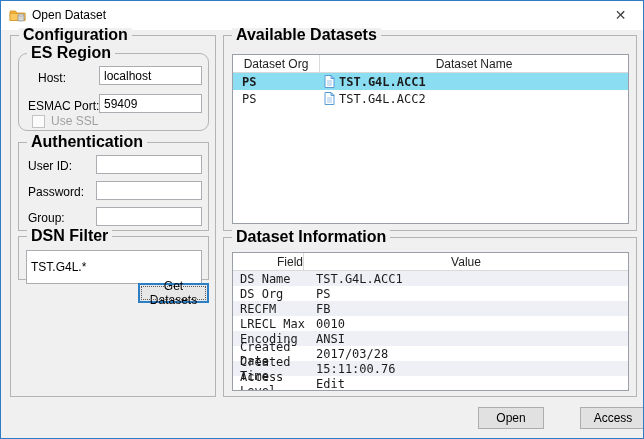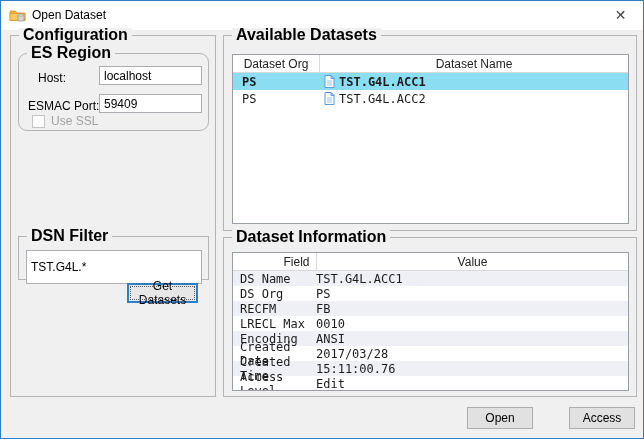--- a/index.html
+++ b/index.html
@@ -34,21 +34,21 @@
     font-family:"Liberation Sans", sans-serif; font-size:12px; color:#000;
     padding:0 4px; outline:none;
   }
   .chk-row { position:absolute; display:flex; align-items:center; gap:6px; }
   .chk-box { width:13px; height:13px; background:#fbfbfb; border:1px solid #c3c3c3; }
   .chk-label { font-size:12px; color:#a0a0a0; }
 
   .btn {
     position:absolute; background:#e1e1e1; border:1px solid #adadad;
     font-family:"Liberation Sans", sans-serif; font-size:12px; color:#000;
-    display:flex; align-items:center; justify-content:center; cursor:pointer;
+    display:flex; align-items:center; justify-content:center; cursor:pointer;margin-left:11px;
   }
   .btn-focused {
     border:2px solid #2d7fc4; background:#e7e7e7;
     outline:1px dotted #5a5a5a; outline-offset:-4px;
   }
 
   .lv {
     position:absolute; background:#fff; border:1px solid #999fa5; overflow:hidden;
   }
   .lv-head { display:flex; background:#fff; border-bottom:1px solid #d9d9d9; }
@@ -64,21 +64,21 @@
   .ad-c1 { width:87px; }
   .ad-c2 { flex:1; }
   .ad-row { height:17px; }
   .ad-row .cell-org { width:87px; padding-left:9px; }
   .ad-row .cell-name { flex:1; display:flex; align-items:center; gap:4px; padding-left:4px; }
   .ad-row.sel { background:#8bdef2; font-weight:bold; }
   .file-icon { width:11px; height:13px; flex:0 0 auto; }
 
   
   .di-head { height:18px; }
-  .di-c1 { width:84px;padding-left:44px; }
+  .di-c1 { width:71px;padding-left:44px; }
   .di-c2 { flex:1; }
   .di-row { height:15px; }
   .di-row:nth-child(odd) { background:#eef0f6; }
   .di-row .cell-field { width:75px; padding-left:7px; }
   .di-row .cell-value { flex:1; padding-left:8px; }
 </style>
 </head>
 <body>
 
 <div class="window">
@@ -102,20 +102,29 @@
       <span class="field-label" style="left:19px; top:17px;">Host:</span>
       <input class="tb" style="left: 80px; top: 12px; width: 103px; height: 19px;" value="localhost">
       <span class="field-label" style="left:9px; top:45px;">ESMAC Port:</span>
       <input class="tb" style="left: 80px; top: 40px; width: 103px; height: 19px;" value="59409">
       <div class="chk-row" style="left:13px; top:60px;">
         <span class="chk-box"></span>
         <span class="chk-label">Use SSL</span>
       </div>
     </div>
 
+    <div class="gb" style="left:7px; top:106px; width:191px; height:89px;">
+      <span class="gb-label">Authentication</span>
+      <span class="field-label" style="left:9px; top:16px;">User ID:</span>
+      <input class="tb" style="left: 77px; top: 12px; width: 106px; height: 19px;" value="">
+      <span class="field-label" style="left:9px; top:42px;">Password:</span>
+      <input class="tb" style="left: 77px; top: 38px; width: 106px; height: 19px;" value="">
+      <span class="field-label" style="left:9px; top:68px;">Group:</span>
+      <input class="tb" style="left: 77px; top: 64px; width: 106px; height: 19px;" value="">
+    </div>
 
     <div class="gb" style="left:7px; top:200px; width:191px; height:44px;">
       <span class="gb-label">DSN Filter</span>
       <input class="tb" style="left: 7px; top: 13px; width: 176px; height: 34px;" value="TST.G4L.*">
     </div>
 
     <button class="btn btn-focused" style="left:116px; top:247px; width:71px; height:20px;">Get Datasets</button>
   </div>
 
   <div class="gb" style="left:222px; top:34px; width:414px; height:196px;text-decoration:underline;">

